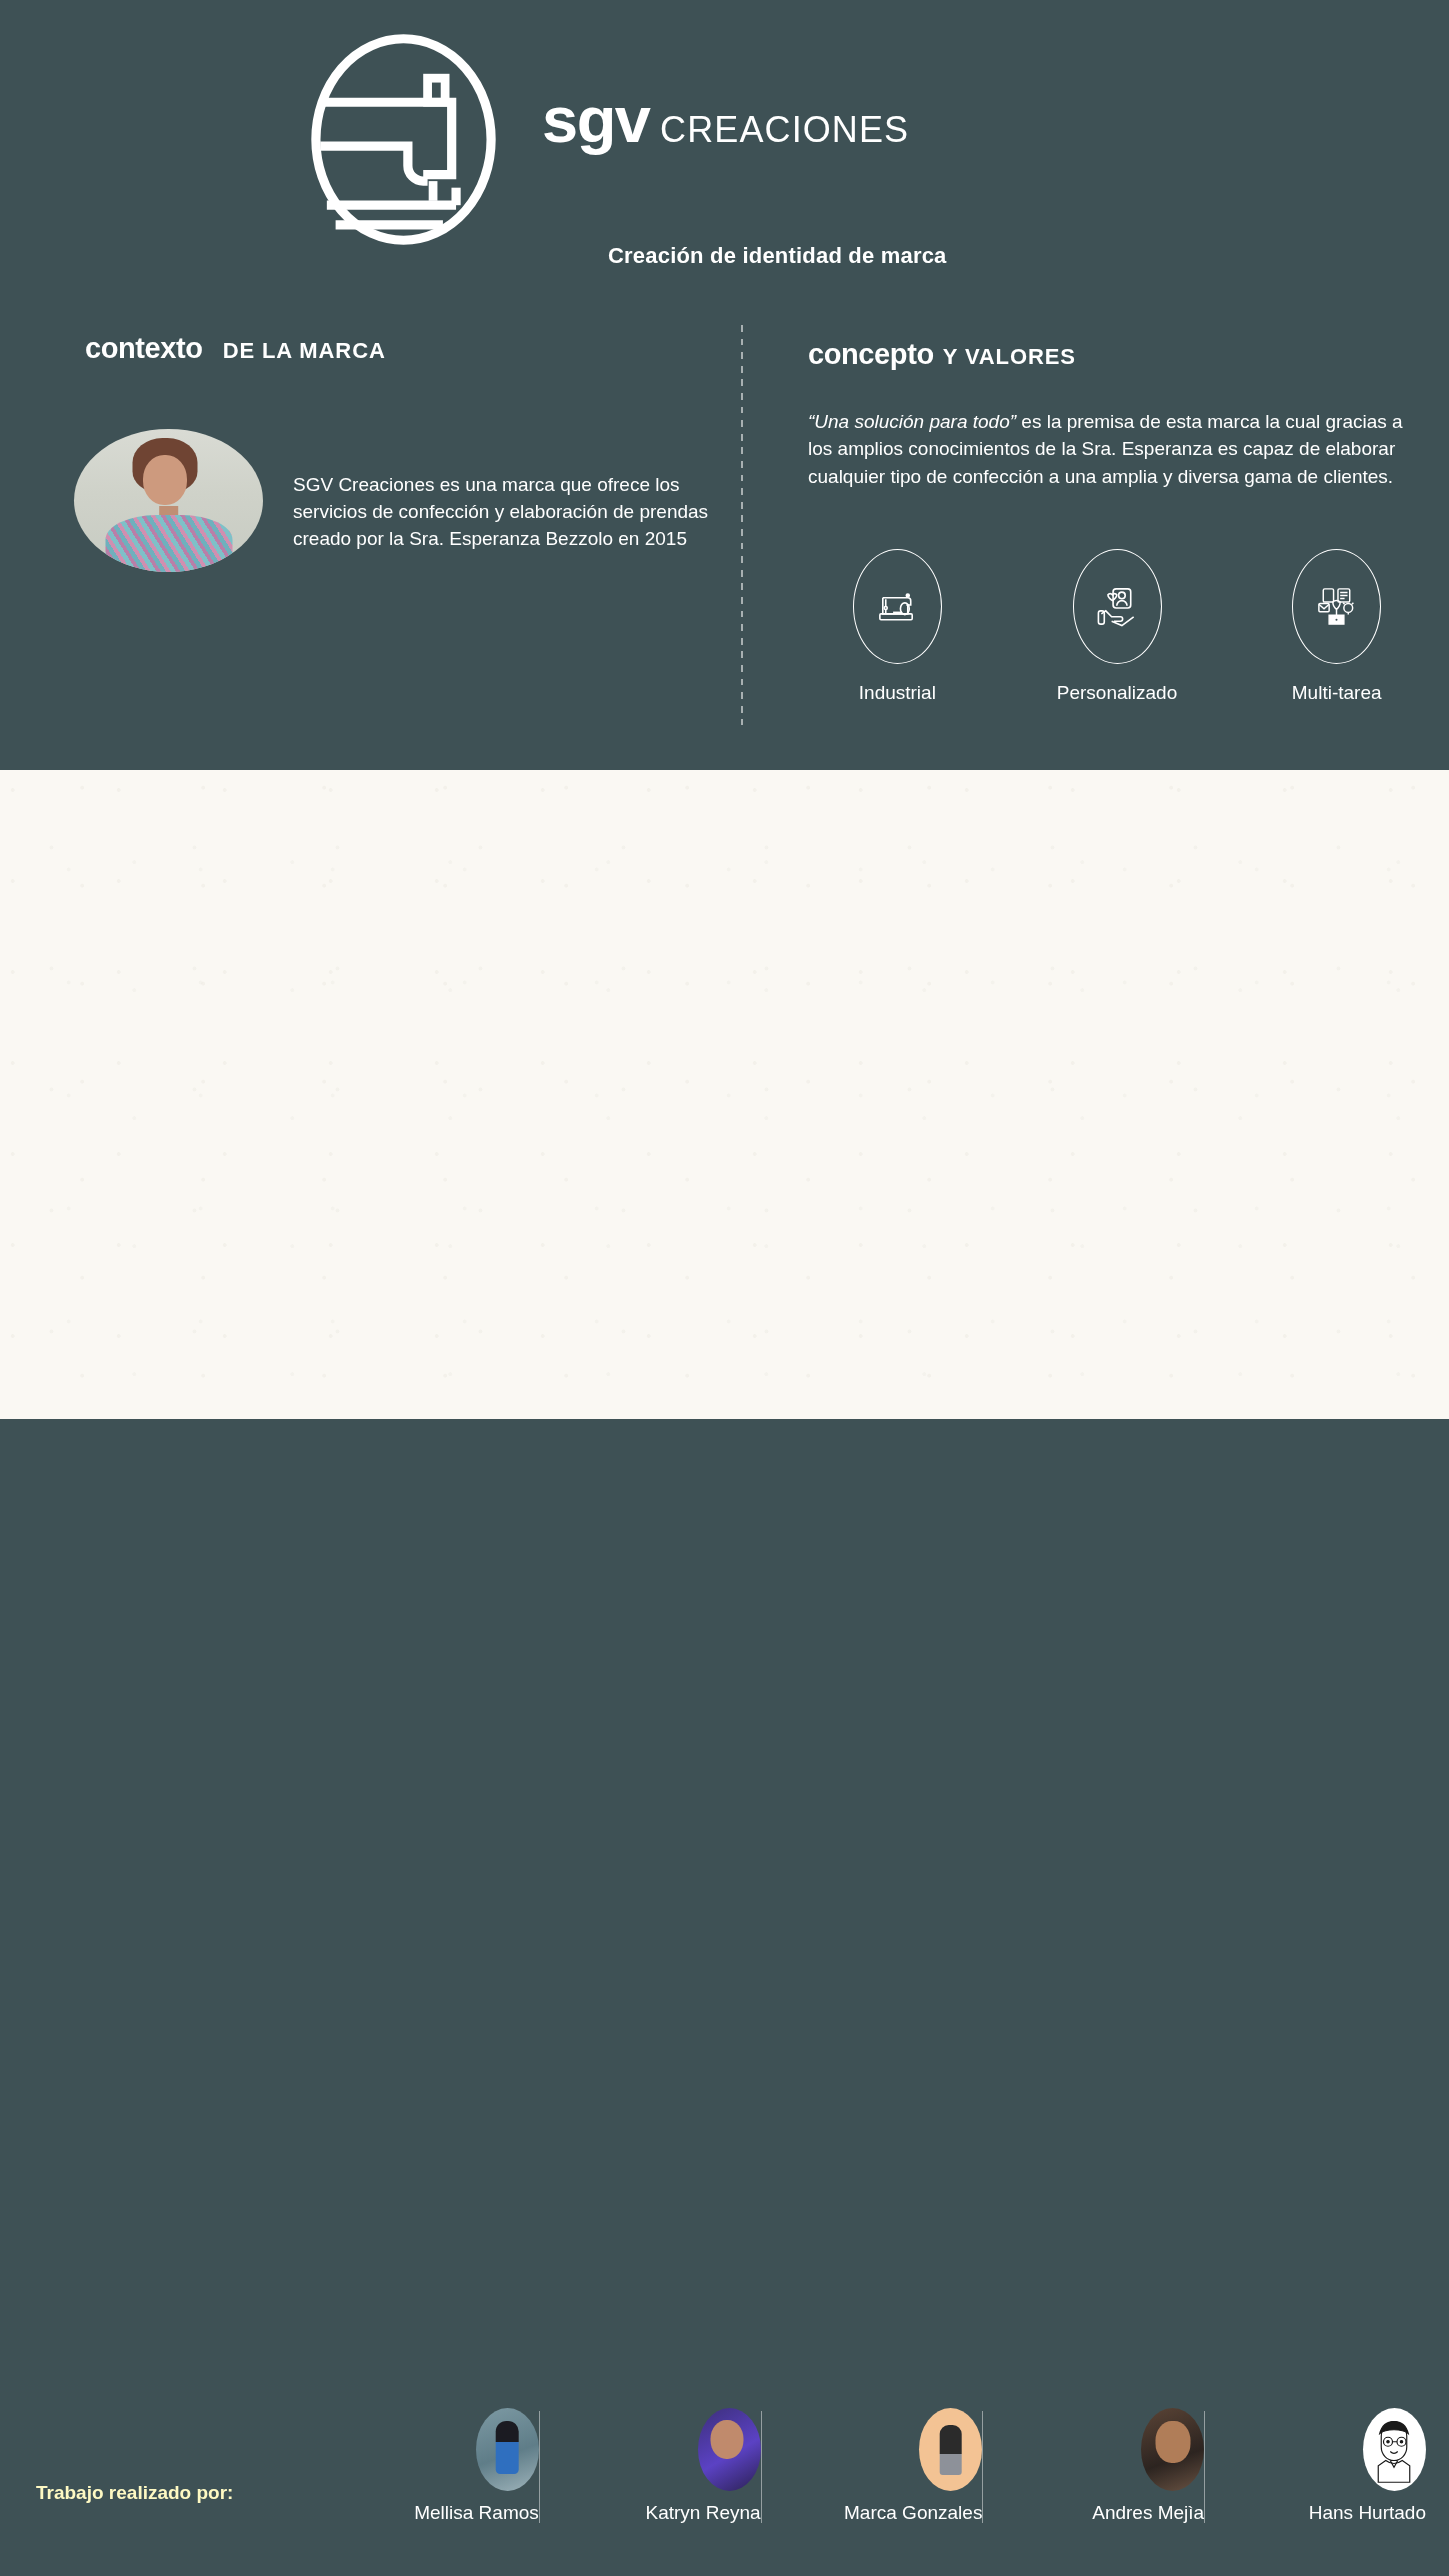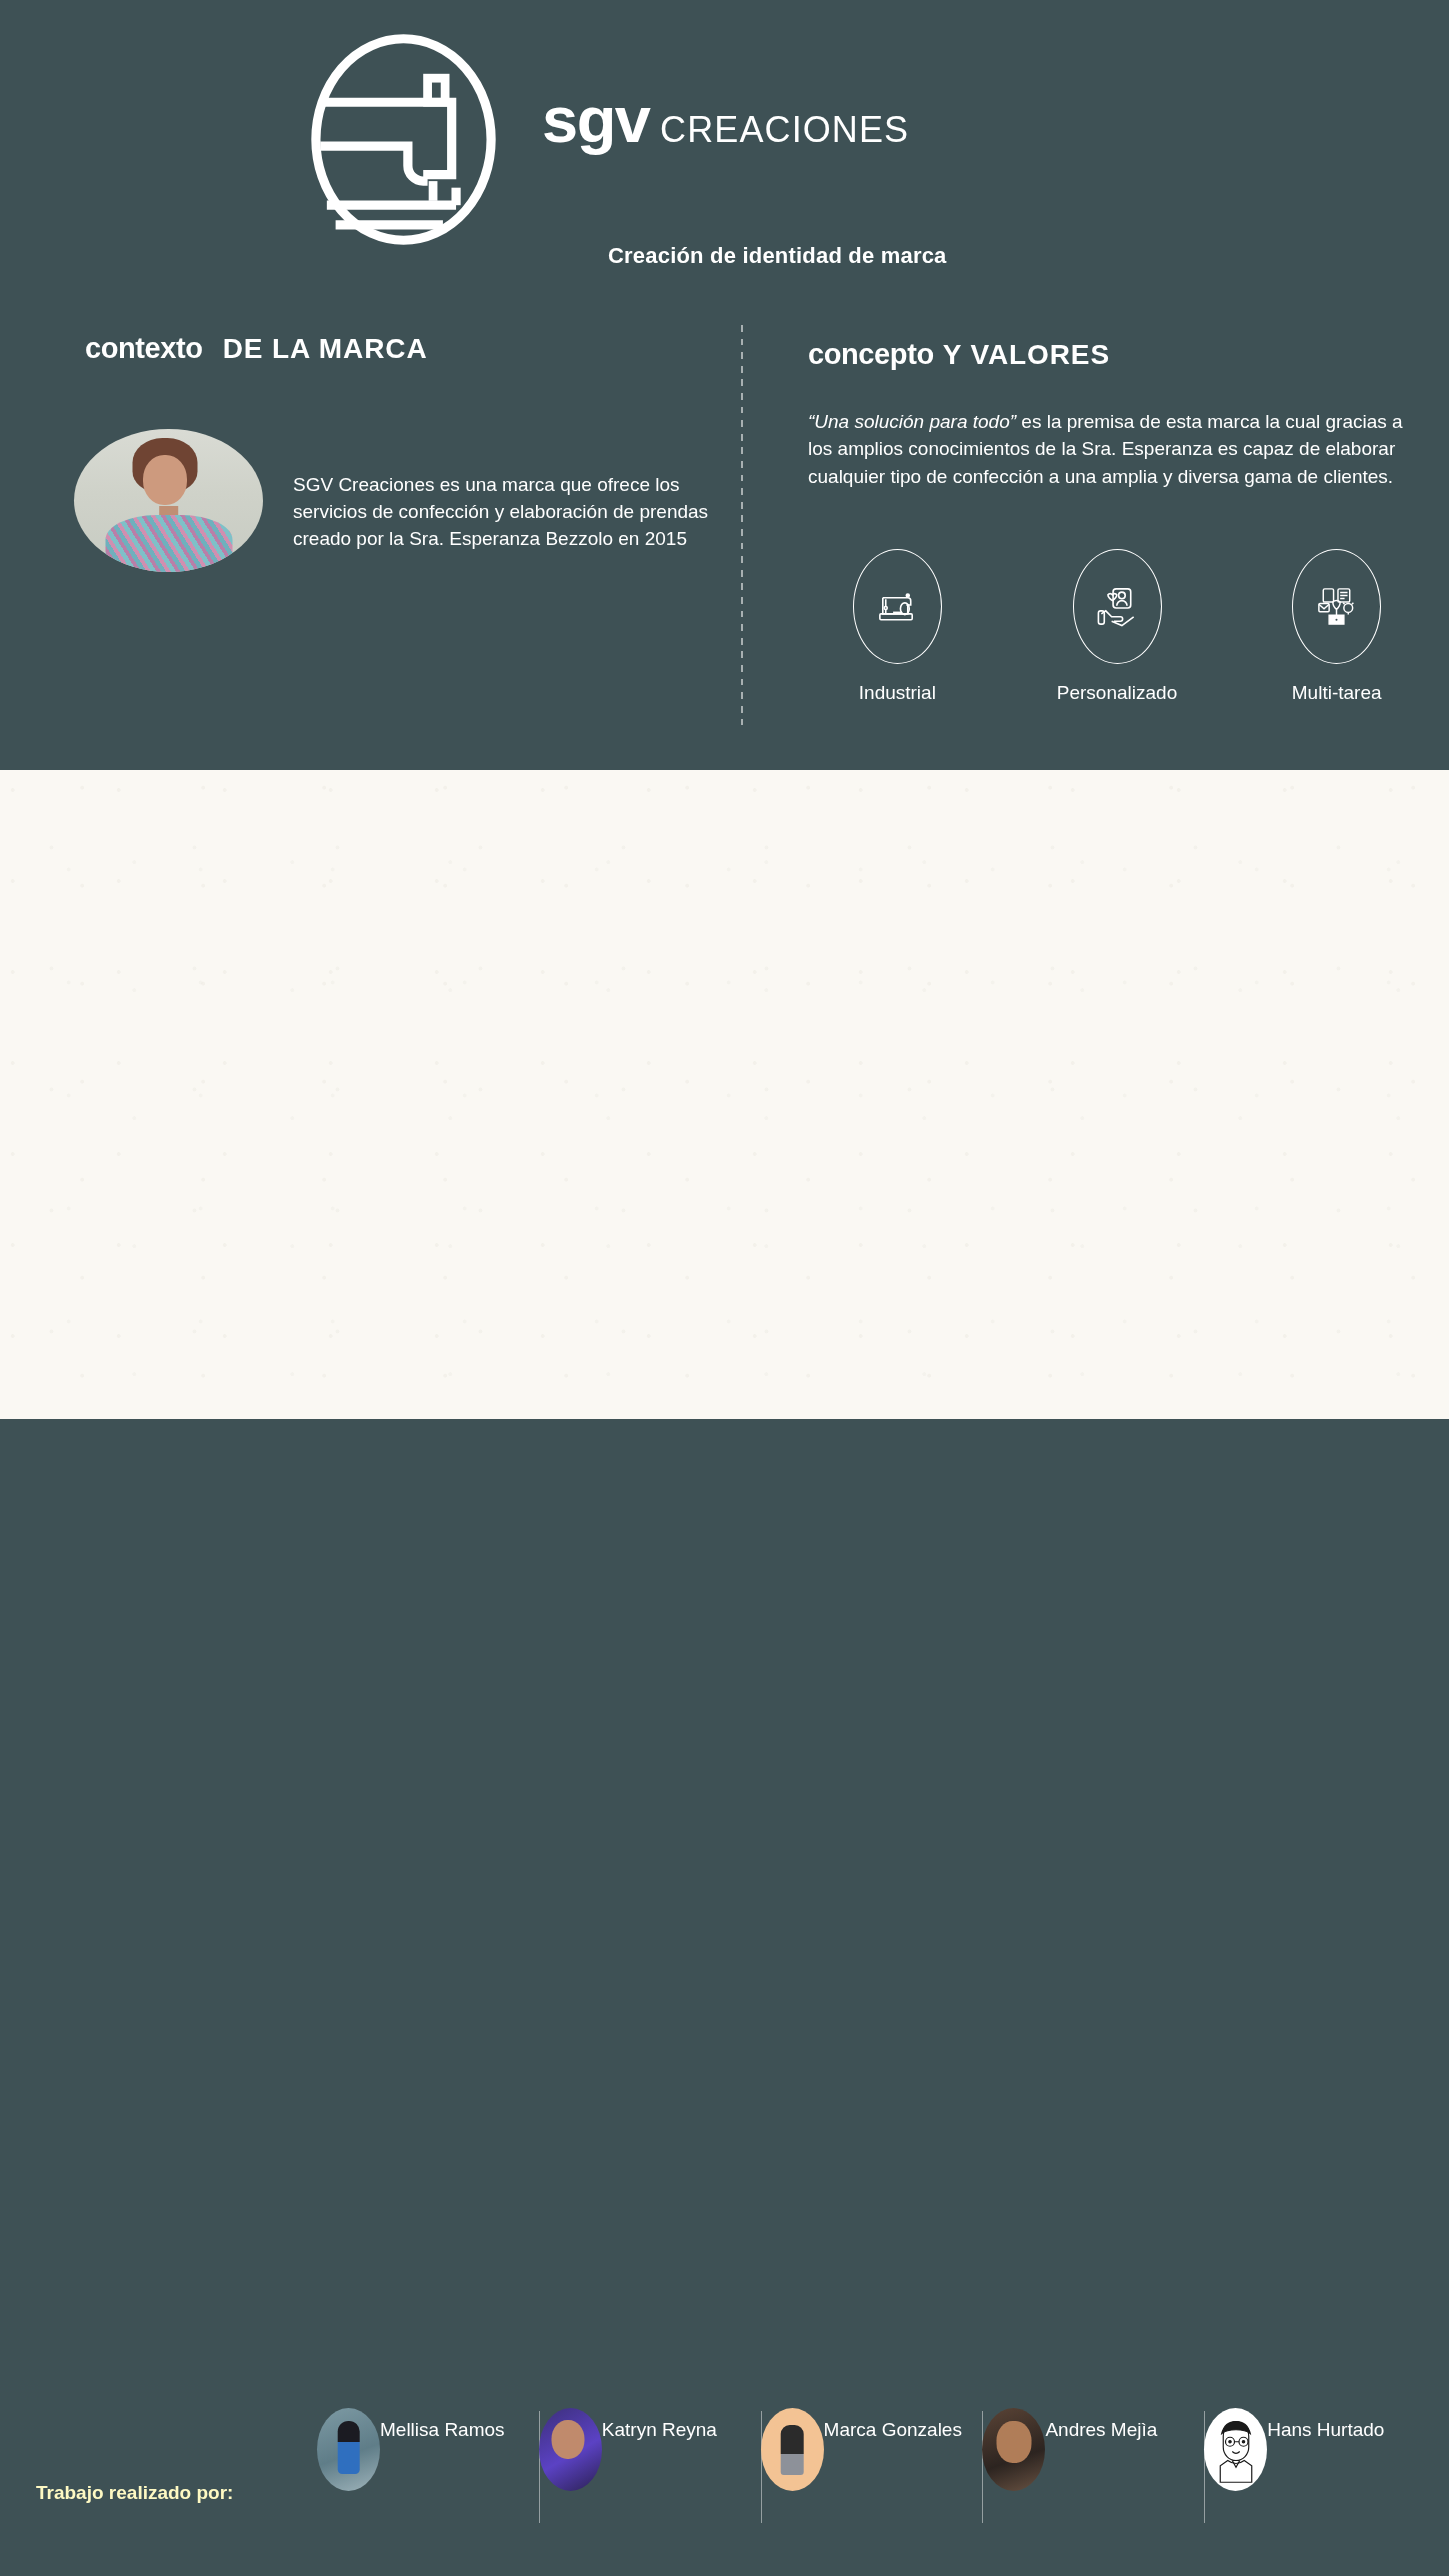--- a/index.html
+++ b/index.html
@@ -44,21 +44,21 @@
     letter-spacing: 1.1px; margin-left: 10.6px;
   }
   .hero-sub {
     position:absolute; left:608px; top:243px;
     font-size: 22px; font-weight: 700; color:#ffffff; letter-spacing:0.2px;
   }
 
   
   .h-sec { display:flex; align-items:baseline; gap:9px; }
   .h-strong { font-size: 29px; font-weight: 700; letter-spacing:-0.4px; }
-  .h-light  { font-size: 28px; font-weight: 600; letter-spacing:0.9px; }
+  .h-light  { font-size: 22px; font-weight: 600; letter-spacing:0.9px; }
   .on-dark .h-strong, .on-dark .h-light { color:#ffffff; }
   .on-light .h-strong, .on-light .h-light { color:#3e5155; }
 
   
   .ctx-head { position:absolute; left:85px; top:332px;gap:20px; }
   .ctx-photo {
     position:absolute; left:74px; top:429px; width:189px; height:143px;
     border-radius:50%/50%; overflow:hidden;
     background: linear-gradient(180deg,#d9dbd4 0%, #cfd2c9 45%, #c7cbc2 100%);
   }
@@ -131,21 +131,21 @@
 
   
   .tp-head { position:absolute; left:85px; top:1327px; }
   .tp-div  { position:absolute; left:879px; top:1291px; width:1.5px; height:100px; background:#cfccc2; }
   .tp-reg  { position:absolute; left:540px; top:1333px; font-size:22px; color:#4d5f63; }
   .tp-bold { position:absolute; left:981px; top:1333px; font-size:22px; font-weight:700; color:#3e5155; }
 
   
   .ft-label { position:absolute; left:36px; top:2482px; font-size:19px; font-weight:700; color:#fef9c3; }
   .credits { position:absolute; left:317px; top:2408px; width:1109px; display:flex; }
-  .credit { flex:1; display:flex; flex-direction:row; align-items:flex-start; position:relative; }
+  .credit { flex:1; display:flex; flex-direction:column; align-items:flex-end; position:relative; }
   .credit + .credit::before { content:""; position:absolute; left:0; top:3px; width:0.8px; height:112px; background:rgba(255,255,255,.45); }
   .cr-av { width:63px; height:83px; border-radius:50%/50%; overflow:hidden; position:relative; }
   .cr-name { margin-top:10.6px; font-size:19px; color:#ffffff; white-space:nowrap; }
   .av1 { background: linear-gradient(160deg,#7d9aa4 0%,#5f7d88 55%,#9fb4bb 100%); }
   .av1::after { content:""; position:absolute; left:50%; top:16%; transform:translateX(-50%);
     width:22.6px; height:53px; background:linear-gradient(180deg,#1b1b22 0 40%,#2f6fbf 40% 100%); border-radius:10.6px 10.6px 4.5px 4.5px; }
   .av2 { background: linear-gradient(150deg,#3c2f7a 0%,#5b42c4 55%,#2a2050 100%); }
   .av2::after { content:""; position:absolute; left:46%; top:14%; transform:translateX(-50%);
     width:33px; height:39px; background:#c08a6c; border-radius:48%; }
   .av3 { background:#f3c394; }

